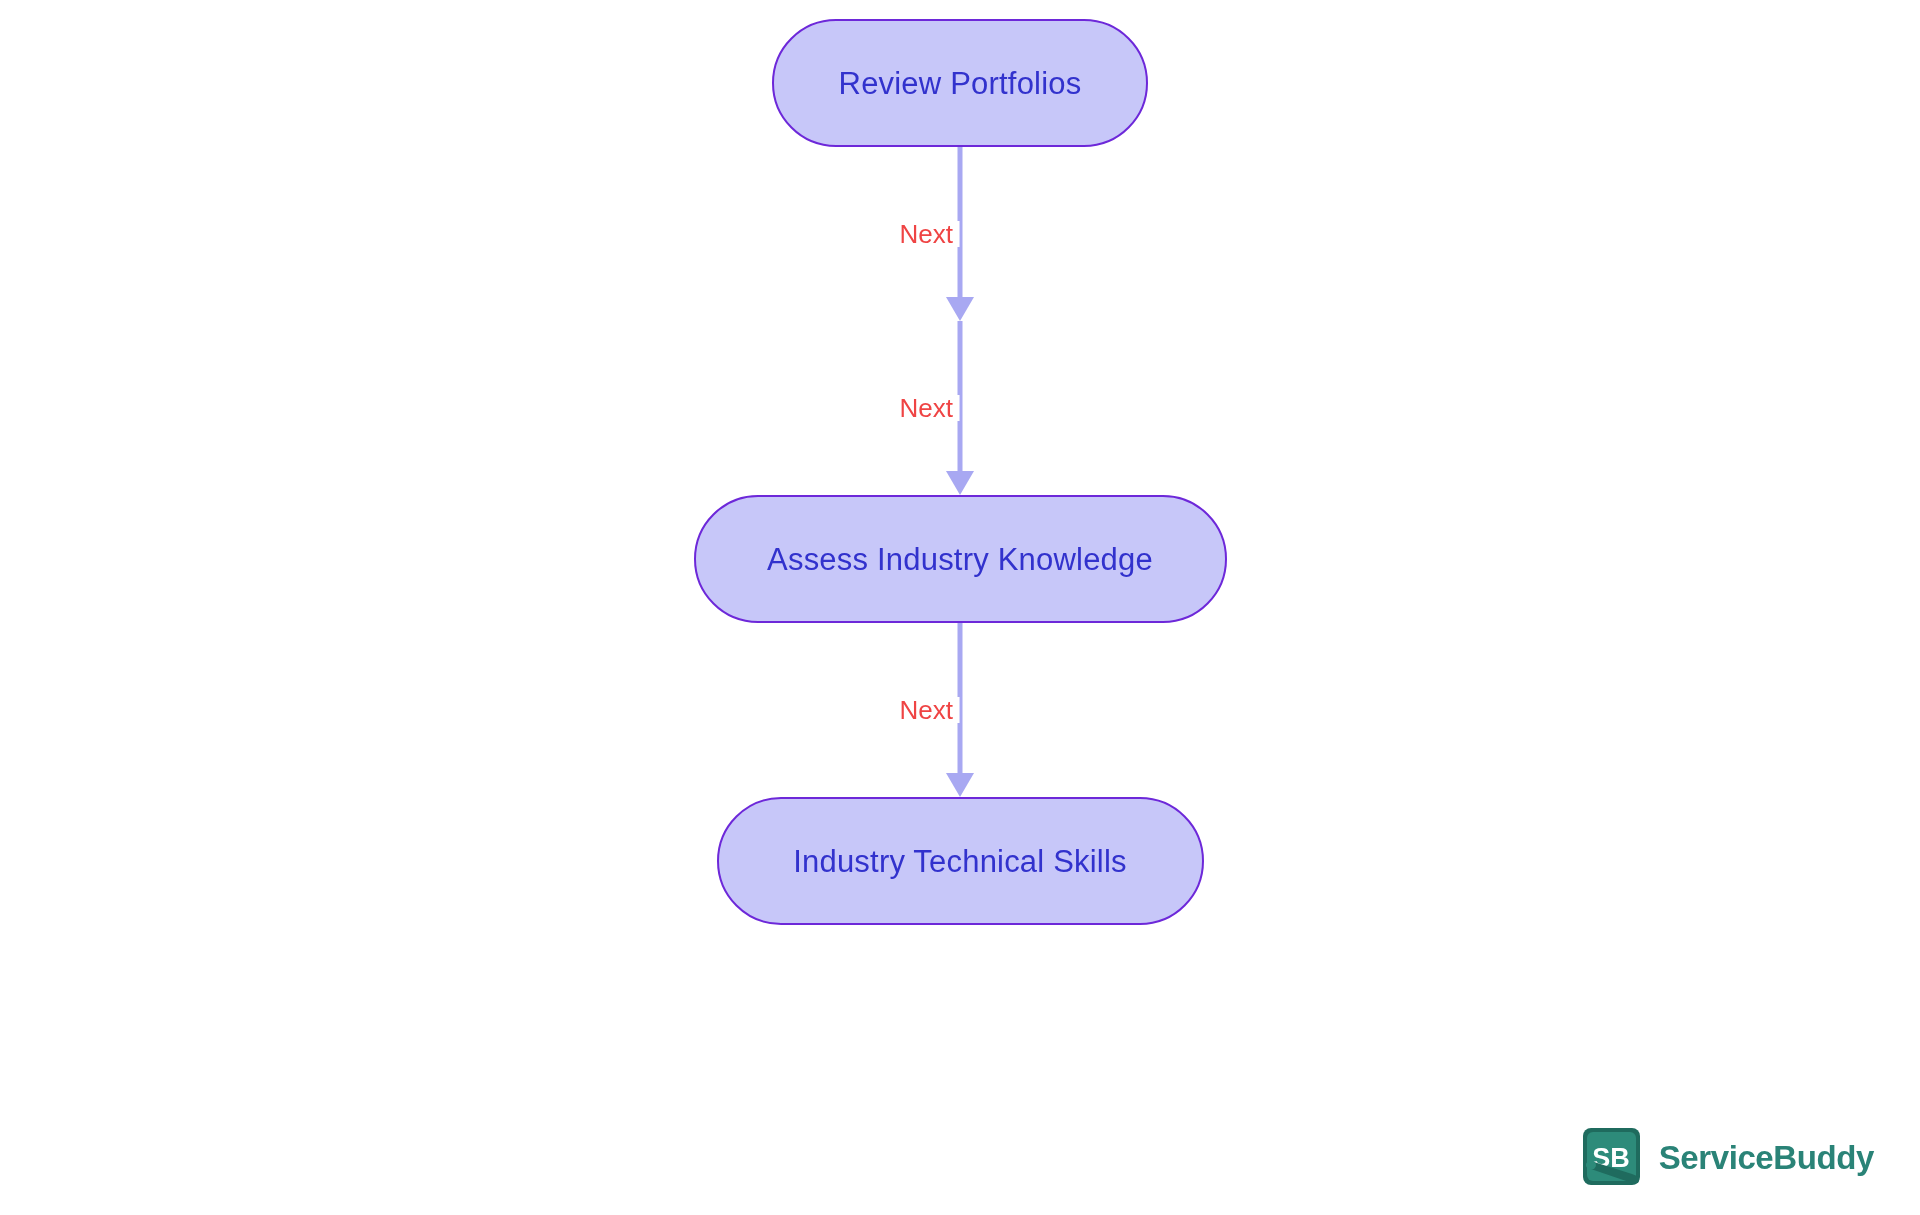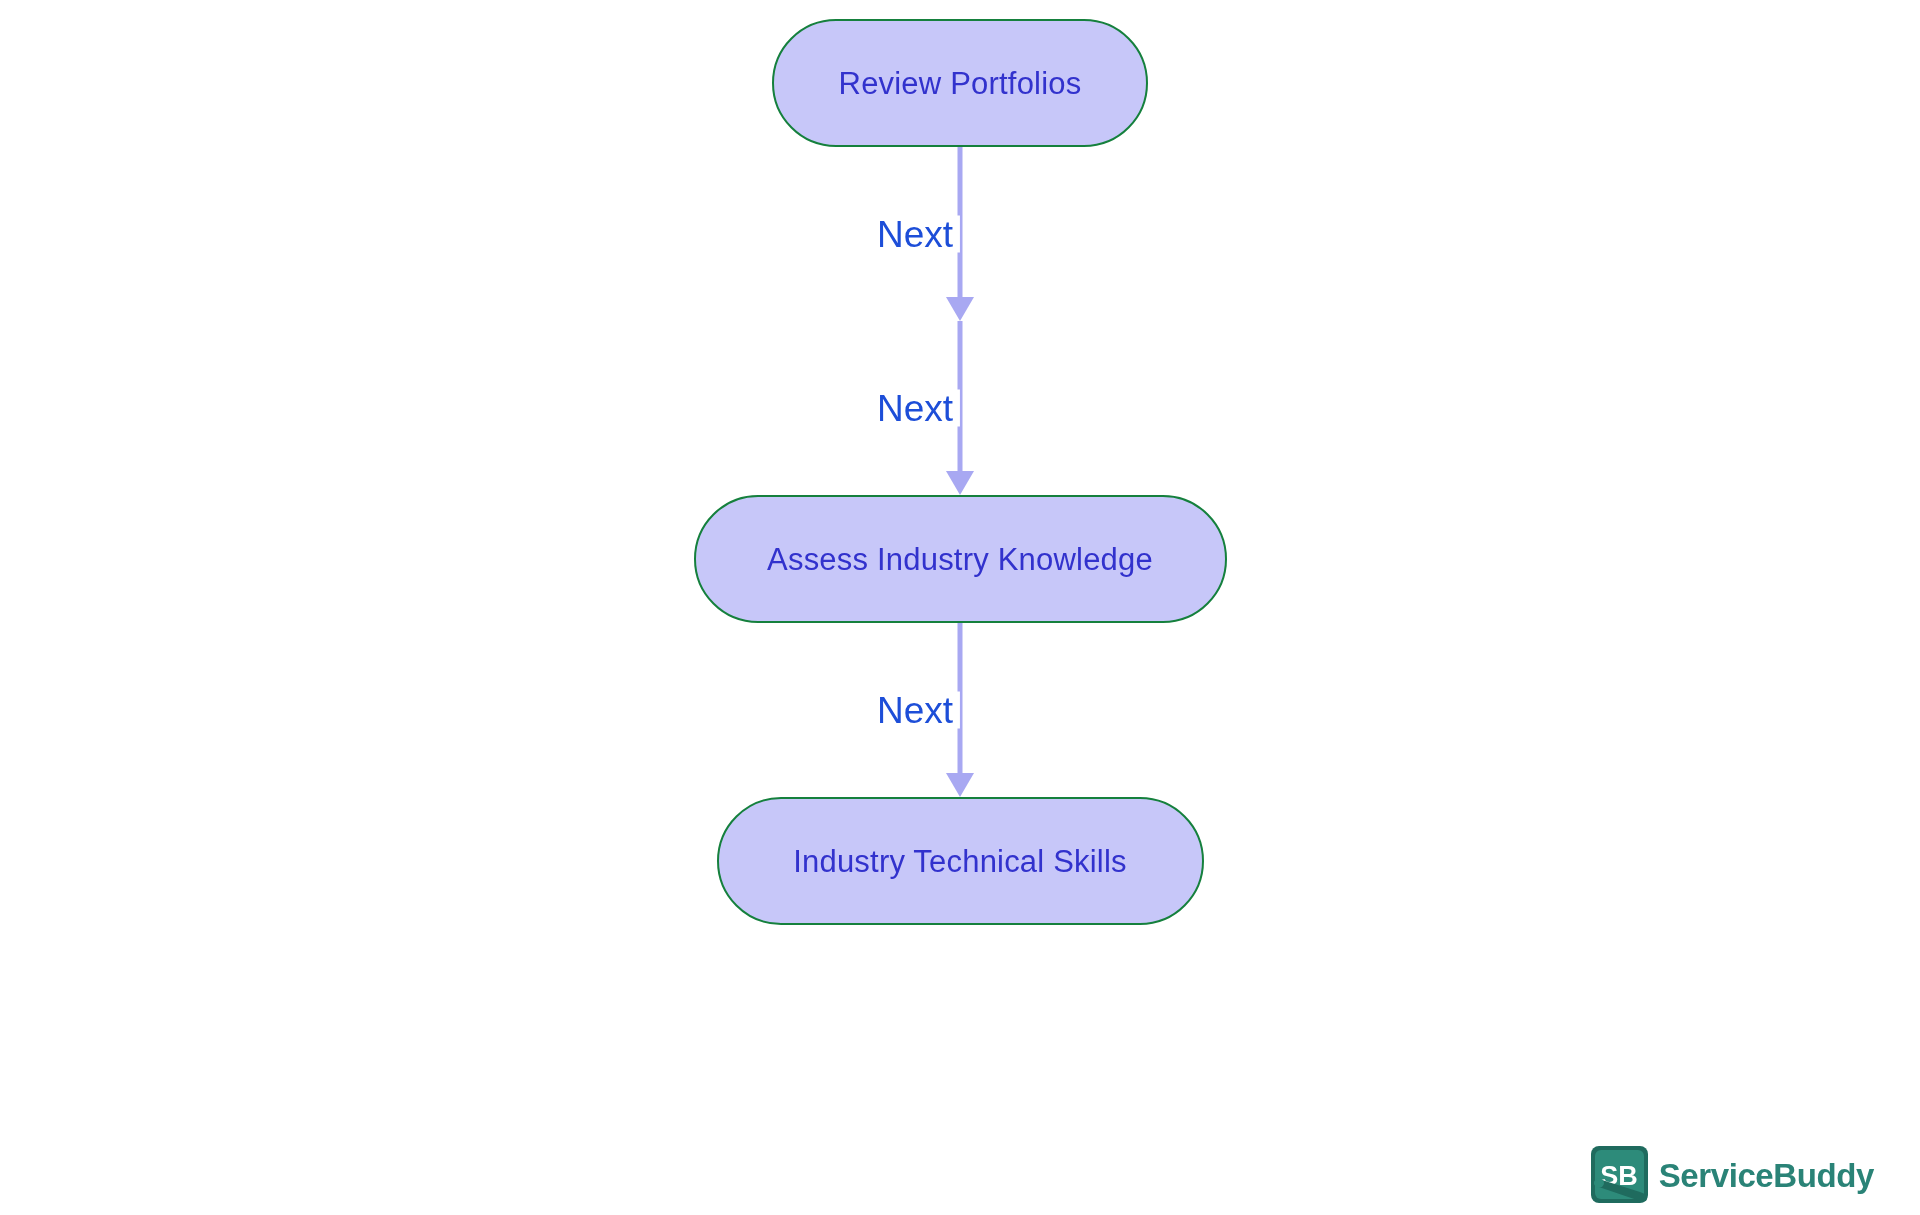--- a/index.html
+++ b/index.html
@@ -39,21 +39,21 @@
 
   
   .node {
     position: relative;
     display: flex;
     align-items: center;
     justify-content: center;
     height: 128px;
     box-sizing: border-box;
     background: #c7c7f9;
-    border: 2px solid #15803d;
+    border: 2px solid #6d28d9;
     border-radius: 64px;
     padding: 0 52px;
     flex: none;
   }
   .node-label {
     font-family: "Liberation Sans", sans-serif;
     font-size: 31px;
     font-weight: 400;
     color: #3232cd;
     letter-spacing: 0.2px;
@@ -93,35 +93,35 @@
     border-right: 14px solid transparent;
     border-top: 24px solid #a8a8f2;
   }
   .conn-label {
     position: absolute;
     left: 50%;
     top: 50%;
     transform: translate(-100%, -50%);
     padding-right: 7px;
     font-family: "Liberation Sans", sans-serif;
-    font-size: 37px;
-    color: #1d4ed8;
+    font-size: 26px;
+    color: #ef4444;
     line-height: 1;
     white-space: nowrap;
     background: #ffffff;
   }
 
   
   #logo {
     position: absolute;
     right: 46px;
-    bottom: 7px;
+    bottom: 25px;
     display: flex;
     align-items: center;
-    gap: 6px;
+    gap: 14px;
   }
   .logo-mark {
     position: relative;
     width: 63px;
     height: 63px;
     flex: none;
   }
   .logo-mark svg { display: block; }
   .logo-word {
     display: flex;

